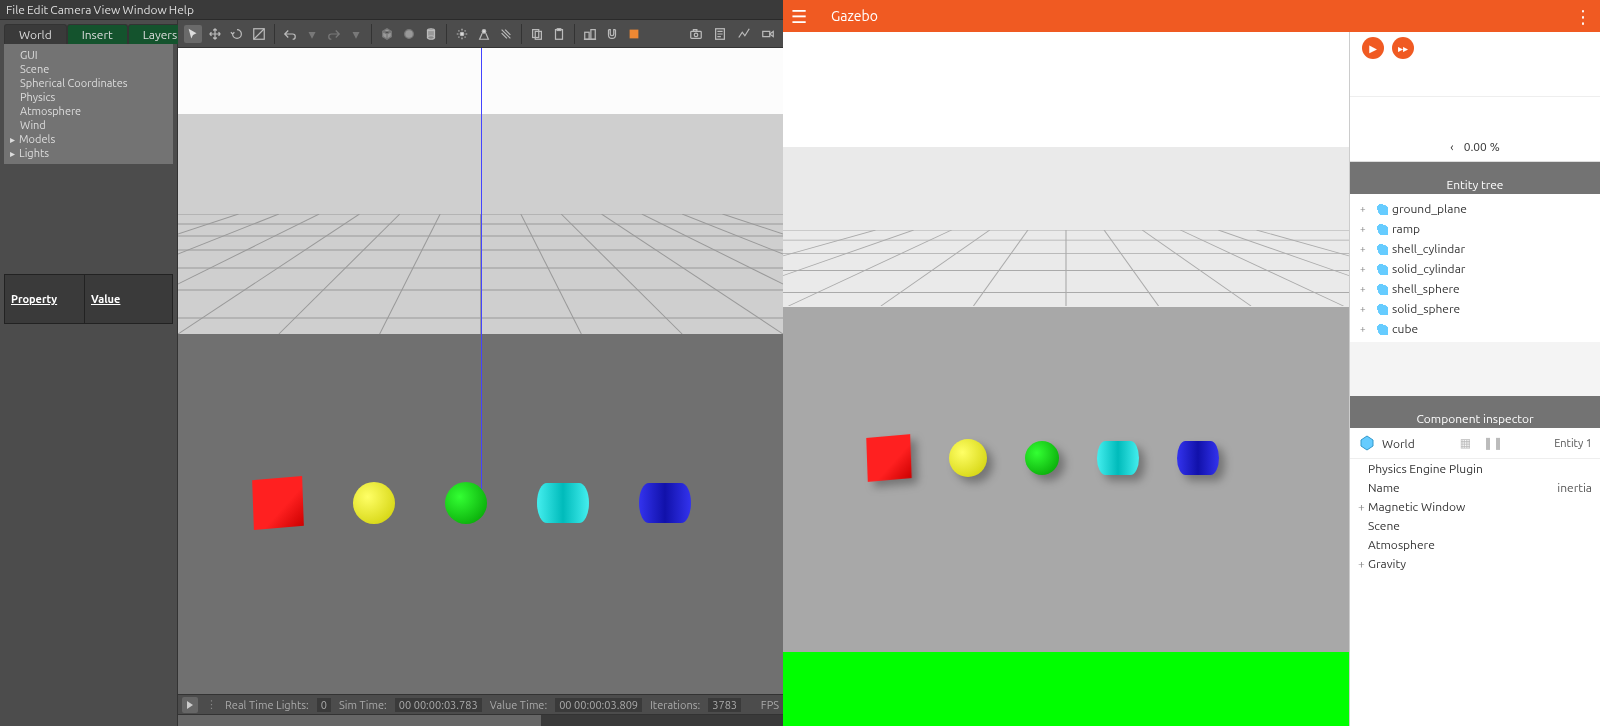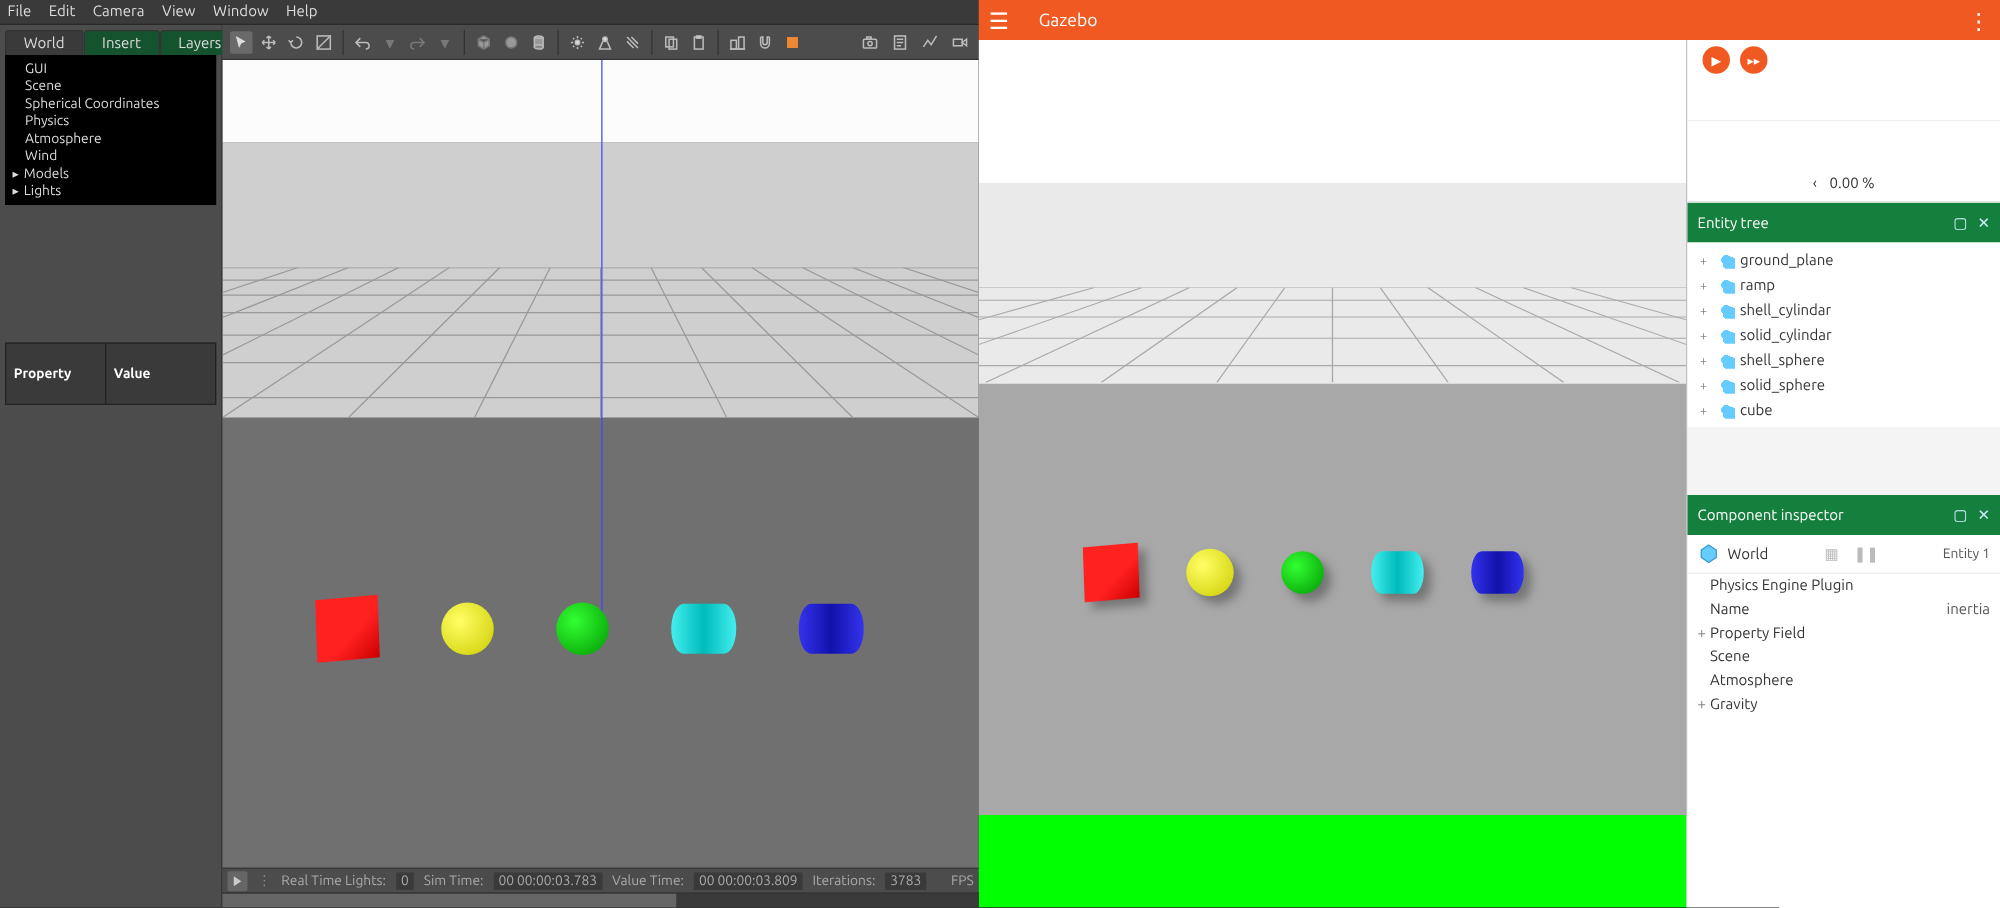--- a/index.html
+++ b/index.html
@@ -1,33 +1,33 @@
 <!DOCTYPE html>
 <html><head>
 <meta charset="utf-8">
 <style>
 * { margin:0; padding:0; box-sizing:border-box; font-family:"Ubuntu","Segoe UI",Arial,sans-serif; }
 body { width:1600px; height:726px; display:flex; background:#2a2a2a; overflow:hidden; }
 
 
 .gz-classic { width:783px; height:726px; background:#4c4c4c; display:flex; flex-direction:column; }
-.gz-menubar { height:20px; background:#3a3a3a; display:flex; align-items:center; padding:0 6px; gap:14px; font-size:12px; color:#ddd; border-bottom:1px solid #2a2a2a; }
+.gz-menubar { height:20px; background:#3a3a3a; display:flex; align-items:center; padding:0 6px; gap:2px; font-size:12px; color:#ddd; border-bottom:1px solid #2a2a2a; }
 .gz-menubar span { cursor:pointer; }
 .gz-body { flex:1; display:flex; }
 .gz-side { width:178px; background:#4c4c4c; display:flex; flex-direction:column; border-right:1px solid #333; }
 .gz-tabs { display:flex; padding:4px 4px 0; gap:0; background:#4c4c4c; }
 .gz-tab { padding:3px 14px; font-size:12px; color:#ddd; background:#14532d; border:1px solid #333; border-bottom:none; border-radius:3px 3px 0 0; cursor:pointer; }
 .gz-tab.active { background:#3a3a3a; }
-.gz-tree { background:#000000; margin:0 4px; padding:4px 2px; font-size:11px; color:#ddd; flex:0 0 auto; }
+.gz-tree { background:#737373; margin:0 4px; padding:4px 2px; font-size:11px; color:#ddd; flex:0 0 auto; }
 .gz-tree-item { padding:1px 2px 1px 14px; cursor:pointer; }
 .gz-tree-item.exp { padding-left:4px; }
 .gz-tree-item.exp::before { content:"▸"; margin-right:4px; font-size:10px; }
 .gz-prop { margin:110px 4px 0; }
 .gz-prop-head { display:flex; background:#3a3a3a; font-size:11px; color:#fff; font-weight:bold; border:1px solid #222; }
-.gz-prop-head div { padding:18px 6px; }
+.gz-prop-head div { padding:18px 6px;text-decoration:underline; }
 .gz-prop-head div:first-child { width:80px; border-right:1px solid #222; }
 
 .gz-main { flex:1; display:flex; flex-direction:column; }
 .gz-toolbar { height:28px; background:#4c4c4c; display:flex; align-items:center; padding:0 6px; border-bottom:1px solid #333; gap:4px; }
 .gz-tool { width:18px; height:18px; display:flex; align-items:center; justify-content:center; color:#bbb; cursor:pointer; font-size:14px; }
 .gz-tool.active { background:#6a6a6a; border-radius:2px; }
 .gz-sep { width:1px; height:20px; background:#333; margin:0 2px; }
 .gz-tool-right { margin-left:auto; display:flex; gap:6px; }
 .gz-viewport { flex:1; position:relative; overflow:hidden; background:#707070; }
 .gz-sky { position:absolute; top:0; left:0; right:0; height:66px; background:#fcfcfc; }
@@ -63,21 +63,21 @@
 .ign-sky { position:absolute; top:0; left:0; right:0; height:115px; background:#fff; }
 .ign-floor { position:absolute; top:115px; left:0; right:0; height:160px; background:#eaeaea; }
 .ign-shapes { position:absolute; top:396px; left:0; right:0; height:60px; display:flex; align-items:center; padding:0 84px; gap:38px; }
 .ign-shapes .shp { filter:drop-shadow(6px 6px 4px rgba(0,0,0,0.3)); }
 .ign-green { height:74px; background:#00ff00; }
 .ign-panel { width:251px; background:#f4f4f4; display:flex; flex-direction:column; border-left:1px solid #ccc; }
 .ign-ctrl { height:32px; display:flex; align-items:center; padding:0 12px; gap:8px; background:#fff; }
 .ign-btn { width:22px; height:22px; border-radius:50%; background:#f05a22; color:#fff; display:flex; align-items:center; justify-content:center; font-size:10px; cursor:pointer; }
 .ign-stats { height:98px; background:#fff; display:flex; align-items:flex-end; justify-content:center; gap:10px; font-size:12px; color:#333; padding-bottom:8px; border-bottom:1px solid #ddd; position:relative; }
 .ign-stats::before { content:""; position:absolute; left:0; right:0; top:32px; height:1px; background:#eee; }
-.ign-panel-head { height:28px; background:#15803d; color:#fff; display:flex; align-items:center; padding:16px 8px; font-size:12px; gap:6px; }
+.ign-panel-head { height:28px; background:#737373; color:#fff; display:flex; align-items:center; padding:16px 8px; font-size:12px; gap:6px;flex-direction:column; }
 .ign-panel-head .sp { margin-left:auto; display:flex; gap:8px; color:#cfeeff; }
 .ign-panel-head .sp span { cursor:pointer; }
 .ign-tree { background:#fff; font-size:12px; color:#333; padding:4px 0; }
 .ign-titem { display:flex; align-items:center; padding:3px 10px; gap:4px; cursor:pointer; }
 .ign-exp { color:#888; width:10px; font-size:10px; }
 .ign-icon { width:14px; height:14px; }
 .ign-icon.model { background:radial-gradient(circle,#66ccff 40%,transparent 41%),radial-gradient(circle at 70% 70%,#66ccff 40%,transparent 41%); }
 .ign-icon.light { background:radial-gradient(circle,#44ccff 50%,transparent 51%); border-radius:50%; }
 .ign-gap { height:54px; background:#f4f4f4; }
 .ign-comp { background:#fff; flex:1; font-size:12px; }
@@ -441,21 +441,21 @@
               <span>Physics Engine Plugin</span>
               <span class="v"></span>
             </div>
             <div class="ign-prop-row">
               <span class="pl"></span>
               <span>Name</span>
               <span class="v">inertia</span>
             </div>
             <div class="ign-prop-row">
               <span class="pl">+</span>
-              <span>Property Field</span>
+              <span>Magnetic Window</span>
               <span class="v"></span>
             </div>
             <div class="ign-prop-row">
               <span class="pl"></span>
               <span>Scene</span>
               <span class="v"></span>
             </div>
             <div class="ign-prop-row">
               <span class="pl"></span>
               <span>Atmosphere</span>

